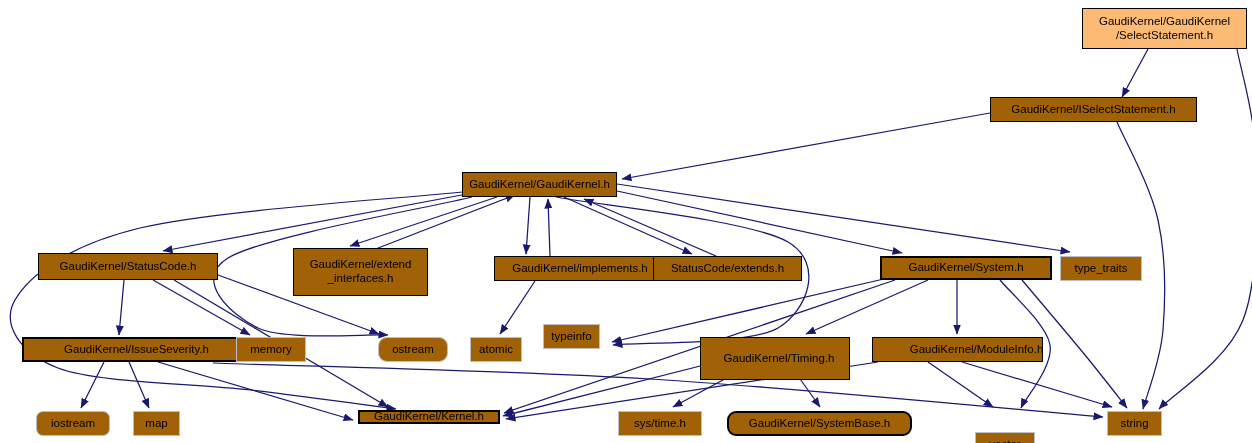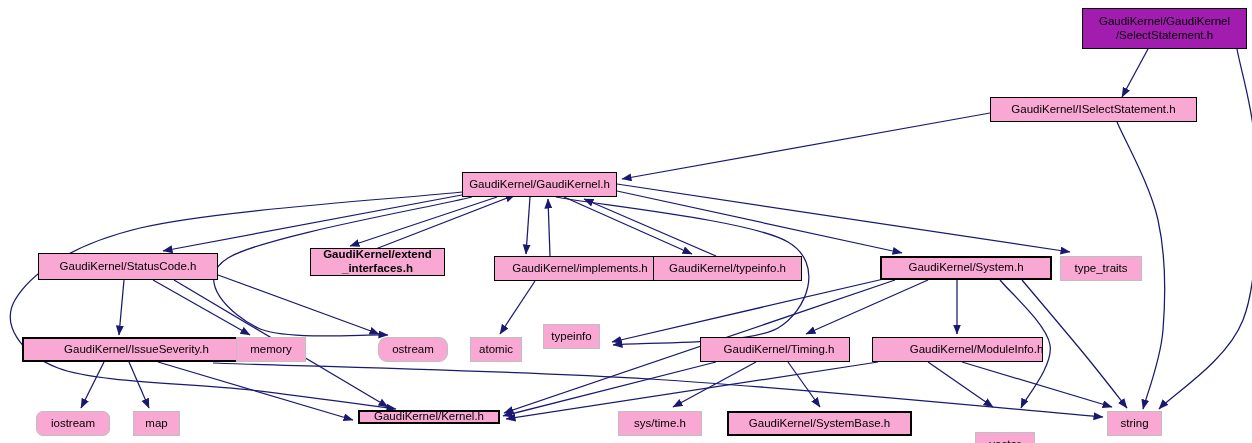--- a/index.html
+++ b/index.html
@@ -6,21 +6,21 @@
   #stage{
     position:relative;
     font-family:"Liberation Sans","DejaVu Sans",sans-serif;
     background:#ffffff;
     overflow:hidden;
   }
   #edges{position:absolute;left:0;top:0;}
   .node{
     position:absolute;
     box-sizing:border-box;
-    background:#f9a8d4;
+    background:#a16207;
     border:1px solid #000000;
     display:flex;
     align-items:center;
     justify-content:center;
     text-align:center;
     font-size:11.5px;
     line-height:1.18;
     color:#000000;
     white-space:pre-line;
     z-index:2;
@@ -74,39 +74,39 @@
         <path d="M756,362 L673,407" class="edge" stroke="#191970" marker-end="url(#arrow)"></path>
         <path d="M788,362 L820,407" class="edge" stroke="#191970" marker-end="url(#arrow)"></path>
         <path d="M716,362 L503,416" class="edge" stroke="#191970" marker-end="url(#arrow)"></path>
         <path d="M878,362 L506,419" class="edge" stroke="#191970" marker-end="url(#arrow)"></path>
         <path d="M928,362 L993,407" class="edge" stroke="#191970" marker-end="url(#arrow)"></path>
         <path d="M962,362 L1112,407" class="edge" stroke="#191970" marker-end="url(#arrow)"></path>
         <path d="M535,281 L500,334" class="edge" stroke="#191970" marker-end="url(#arrow)"></path>
       </g>
   </svg>
   <div id="nodes">
-      <div class="node root" style="left: 1082px; top: 8px; width: 165px; height: 41px; background: #a21caf;"><span>GaudiKernel/GaudiKernel
+      <div class="node root" style="left: 1082px; top: 8px; width: 165px; height: 41px; background: #fdba74;"><span>GaudiKernel/GaudiKernel
 /SelectStatement.h</span></div>
       <div class="node internal" style="left: 990px; top: 97px; width: 207px; height: 25px;"><span>GaudiKernel/ISelectStatement.h</span></div>
       <div class="node internal" style="left: 462px; top: 172px; width: 155px; height: 25px;"><span>GaudiKernel/GaudiKernel.h</span></div>
       <div class="node internal" style="left: 38px; top: 253px; width: 180px; height: 27px;"><span>GaudiKernel/StatusCode.h</span></div>
-      <div class="node internal" style="left: 310px; top: 248px; width: 135px; height: 28px; font-weight: bold;"><span>GaudiKernel/extend
+      <div class="node internal" style="left: 293px; top: 248px; width: 135px; height: 48px;"><span>GaudiKernel/extend
 _interfaces.h</span></div>
       <div class="node internal" style="left: 458px; top: 256px; width: 172px; height: 25px; margin-left: 36px;"><span>GaudiKernel/implements.h</span></div>
-      <div class="node internal" style="left: 653px; top: 256px; width: 149px; height: 25px;"><span>GaudiKernel/typeinfo.h</span></div>
+      <div class="node internal" style="left: 653px; top: 256px; width: 149px; height: 25px;"><span>StatusCode/extends.h</span></div>
       <div class="node internal bold" style="left: 880px; top: 256px; width: 172px; height: 24px;"><span>GaudiKernel/System.h</span></div>
       <div class="node external" style="left: 1060px; top: 256px; width: 82px; height: 25px; border-color: rgb(191, 191, 191);"><span>type_traits</span></div>
       <div class="node internal bold" style="left: 22px; top: 337px; width: 229px; height: 25px; justify-content: center;"><span>GaudiKernel/IssueSeverity.h</span></div>
       <div class="node external" style="left: 236px; top: 337px; width: 70px; height: 25px; border-color: rgb(191, 191, 191);"><span>memory</span></div>
       <div class="node external" style="left: 378px; top: 337px; width: 70px; height: 25px; border-color: rgb(191, 191, 191); border-radius: 9px;"><span>ostream</span></div>
       <div class="node external" style="left: 470px; top: 337px; width: 52px; height: 25px; border-color: rgb(191, 191, 191);"><span>atomic</span></div>
       <div class="node external" style="left: 543px; top: 324px; width: 57px; height: 25px; border-color: rgb(191, 191, 191);"><span>typeinfo</span></div>
-      <div class="node internal" style="left: 700px; top: 337px; width: 150px; height: 25px; padding-left: 8px;"><span>GaudiKernel/Timing.h</span></div>
+      <div class="node internal" style="left: 700px; top: 337px; width: 150px; height: 43px; padding-left: 8px;"><span>GaudiKernel/Timing.h</span></div>
       <div class="node internal" style="left: 872px; top: 337px; width: 171px; height: 25px; padding-left: 38px;"><span>GaudiKernel/ModuleInfo.h</span></div>
       <div class="node external" style="left: 36px; top: 411px; width: 74px; height: 25px; border-color: rgb(191, 191, 191); border-radius: 7px;"><span>iostream</span></div>
       <div class="node external" style="left: 133px; top: 411px; width: 47px; height: 25px; border-color: rgb(191, 191, 191);"><span>map</span></div>
       <div class="node internal bold" style="left: 358px; top: 410px; width: 142px; height: 14px;"><span>GaudiKernel/Kernel.h</span></div>
       <div class="node external" style="left: 618px; top: 411px; width: 84px; height: 25px; border-color: rgb(191, 191, 191);"><span>sys/time.h</span></div>
-      <div class="node internal bold" style="left: 727px; top: 411px; width: 185px; height: 25px;"><span>GaudiKernel/SystemBase.h</span></div>
+      <div class="node internal bold" style="left: 727px; top: 411px; width: 185px; height: 25px; border-radius: 9px;"><span>GaudiKernel/SystemBase.h</span></div>
       <div class="node external" style="left: 975px; top: 432px; width: 60px; height: 25px; border-color: rgb(191, 191, 191);"><span>vector</span></div>
       <div class="node external" style="left: 1107px; top: 411px; width: 55px; height: 25px; border-color: rgb(191, 191, 191);"><span>string</span></div>
     </div>
 </div>
 
 </body></html>

